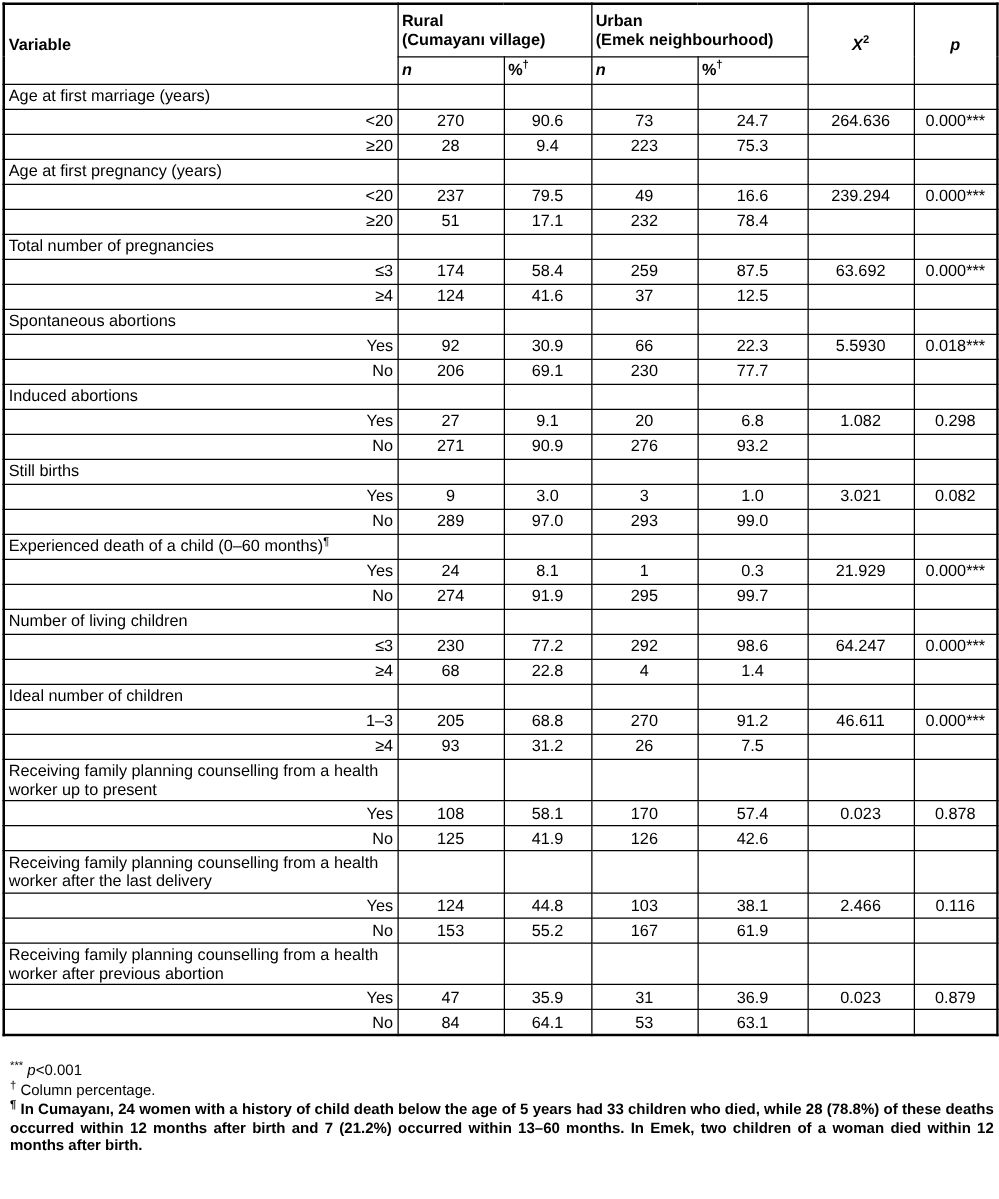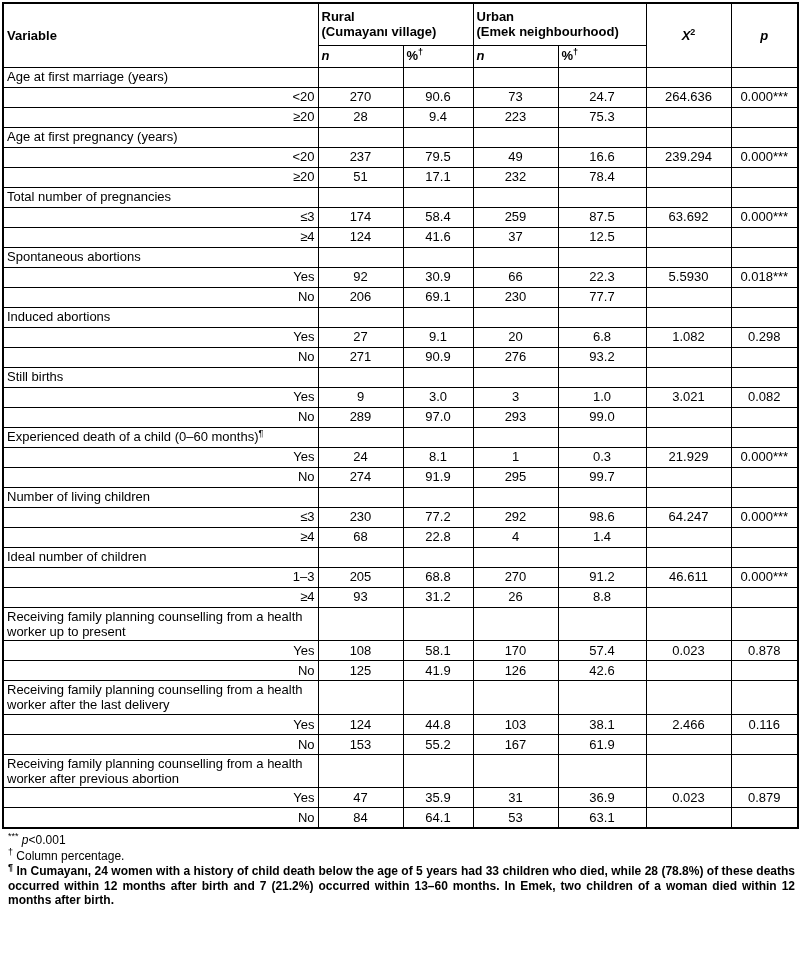--- a/index.html
+++ b/index.html
@@ -67,21 +67,21 @@
   td.item-label {
     text-align: right;
     padding-left: 31px;
     height: 20px;
   }
   td.num {
     text-align: center;
     height: 20px;
   }
   .footnotes {
-    padding: 4px 2px 0 6px;
+    padding: 20px 2px 0 6px;
     font-size: 12px;
     line-height: 1.22;
   }
   .fn { margin: 0 0 1px 0; }
   .fn-par { text-align: justify; margin-top: 1px; font-weight: bold; }
   .it { font-style: italic; }
 </style>
 </head>
 <body>
 
@@ -362,21 +362,21 @@
           <td class="num">270</td>
           <td class="num">91.2</td>
           <td class="num">46.611</td>
           <td class="num">0.000***</td>
         </tr>
         <tr>
           <td class="item-label"><span>≥4</span></td>
           <td class="num">93</td>
           <td class="num">31.2</td>
           <td class="num">26</td>
-          <td class="num">8.8</td>
+          <td class="num">7.5</td>
           <td class="num"></td>
           <td class="num"></td>
         </tr>
         <tr>
           <td class="cat-label"><span>Receiving family planning counselling from a health worker up to present</span></td>
           <td class="num"></td>
           <td class="num"></td>
           <td class="num"></td>
           <td class="num"></td>
           <td class="num"></td>

